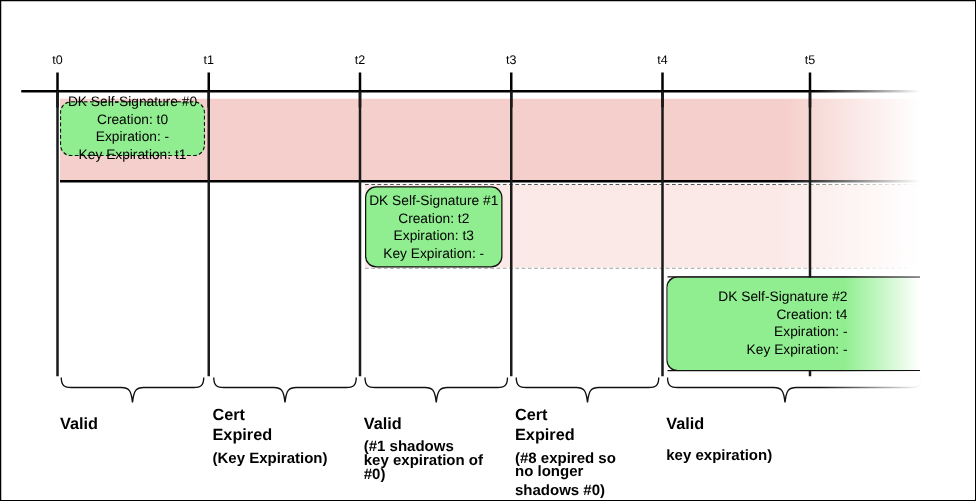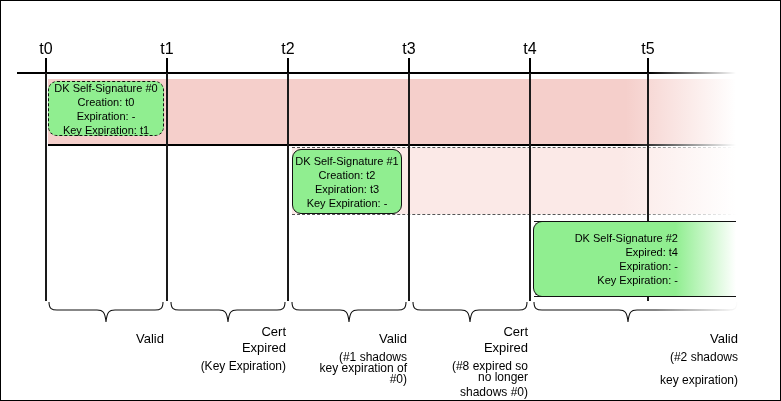--- a/index.html
+++ b/index.html
@@ -6,21 +6,21 @@
   body{width:781px;height:401px;overflow:hidden;
        font-family:"Liberation Sans","DejaVu Sans",sans-serif;color:#000;}
   #frame{position:relative;width:779px;height:399px;border:1px solid #000;
          background:#fff;overflow:hidden;}
   .canvas{position:absolute;inset:0;}
 
   
   .axis-line{position:absolute;left:16px;top:71px;width:719px;height:2px;
              background:linear-gradient(to right,#000 0%,#000 88%,rgba(0,0,0,0) 100%);}
   .tick{position:absolute;width:2px;background:#000;}
-  .tick-label{position:absolute;font-size:16px;line-height:12px;
+  .tick-label{position:absolute;font-size:10px;line-height:12px;
               color:#000;white-space:nowrap;text-align:center;}
 
   
   .band{position:absolute;}
   .band-upper{left:47px;top:78px;height:65px;width:688px;
       background:linear-gradient(to right,#f5cfcb 0%,#f5cfcb 84%,rgba(245,207,203,0) 100%);}
   .band-upper::after{content:"";position:absolute;left:0;right:0;bottom:-2px;height:2px;
       background:linear-gradient(to right,#000 0%,#000 84%,rgba(0,0,0,0) 100%);}
   .band-lower{left:291px;top:147px;height:66px;width:444px;
       background:linear-gradient(to right,#fbe9e7 0%,#fbe9e7 74%,rgba(251,233,231,0) 100%);}
@@ -31,38 +31,38 @@
 
   
   .vline{position:absolute;width:2px;background:#1a1a1a;}
 
   
   .sigbox{position:absolute;border-radius:9px;background:#90ee90;
           box-sizing:border-box;display:flex;flex-direction:column;
           align-items:center;justify-content:center;
           font-size:11px;line-height:14px;color:#000;text-align:center;}
   .sigbox .ln{white-space:nowrap;}
-  .sig0{left:47px;top:80px;width:116px;height:55px;border:1.4px dashed #111;}
+  .sig0{left:47px;top:80px;width:116px;height:44px;border:1.4px dashed #111;}
   .sig1{left:291px;top:148px;width:110px;height:65px;border:1.4px solid #111;}
   .sig2{left:532px;top:220px;width:203px;height:76px;border:1.4px solid #111;
         border-right:none;border-top-right-radius:0;border-bottom-right-radius:0;
         background:linear-gradient(to right,#90ee90 0%,#90ee90 70%,rgba(144,238,144,0) 100%);
         align-items:flex-end;padding-right:58px;}
   .sig2::before{content:"";position:absolute;left:0;right:0;top:-1.4px;height:1.4px;
         background:linear-gradient(to right,#111 0%,#111 70%,rgba(17,17,17,0) 100%);}
   .sig2::after{content:"";position:absolute;left:0;right:0;bottom:-1.4px;height:1.4px;
         background:linear-gradient(to right,#111 0%,#111 70%,rgba(17,17,17,0) 100%);}
   .sig2 .ln{text-align:right;}
 
   
   .brace{position:absolute;top:300px;height:22px;}
   .brace svg{display:block;width:100%;height:100%;}
   .brace.fade{-webkit-mask-image:linear-gradient(to right,#000 0%,#000 60%,rgba(0,0,0,0) 100%);
       mask-image:linear-gradient(to right,#000 0%,#000 60%,rgba(0,0,0,0) 100%);}
-  .caption{position:absolute;text-align:right;}
+  .caption{position:absolute;text-align:left;font-weight:bold;}
   .caption .title{font-size:13px;line-height:16px;color:#000;}
   .caption .note{font-size:12px;line-height:11px;color:#000;margin-top:5px;}
 </style>
 </head>
 <body>
 
 <div id="frame">
   <div class="canvas">
 
     <div class="band band-upper"></div>
@@ -102,21 +102,21 @@
 
     <div class="sigbox sig1">
       <span class="ln">DK Self-Signature #1</span>
       <span class="ln">Creation: t2</span>
       <span class="ln">Expiration: t3</span>
       <span class="ln">Key Expiration: -</span>
     </div>
 
     <div class="sigbox sig2">
       <span class="ln">DK Self-Signature #2</span>
-      <span class="ln">Expired: t4</span>
+      <span class="ln">Creation: t4</span>
       <span class="ln">Expiration: -</span>
       <span class="ln">Key Expiration: -</span>
     </div>
 
     <div class="brace" style="left:47px;width:116px;">
       <svg viewBox="0 0 116 22" preserveAspectRatio="none" aria-hidden="true">
         <path d="M1,1 C1,8 4,9 9,9 L49,9 C55,9 57,11 58,21 C59,11 61,9 67,9 L107,9 C112,9 115,8 115,1" fill="none" stroke="#111" stroke-width="1.1"></path>
       </svg>
     </div>
     <div class="brace" style="left:169px;width:116px;">
@@ -160,18 +160,17 @@
     <div class="caption" style="left:411px;top:323px;width:116px;">
       <div class="title">Cert</div>
       <div class="title">Expired</div>
       <div class="note">(#8 expired so</div>
       <div class="note" style="margin-top:0">no longer</div>
       <div class="note" style="margin-top:4px">shadows #0)</div>
     </div>
 
     <div class="caption" style="left:532px;top:330px;width:205px;">
       <div class="title">Valid</div>
-      <div class="note">(#2 shadows</div>
       <div class="note" style="margin-top:12px">key expiration)</div>
     </div>
 
   </div>
 </div>
 
 </body></html>

